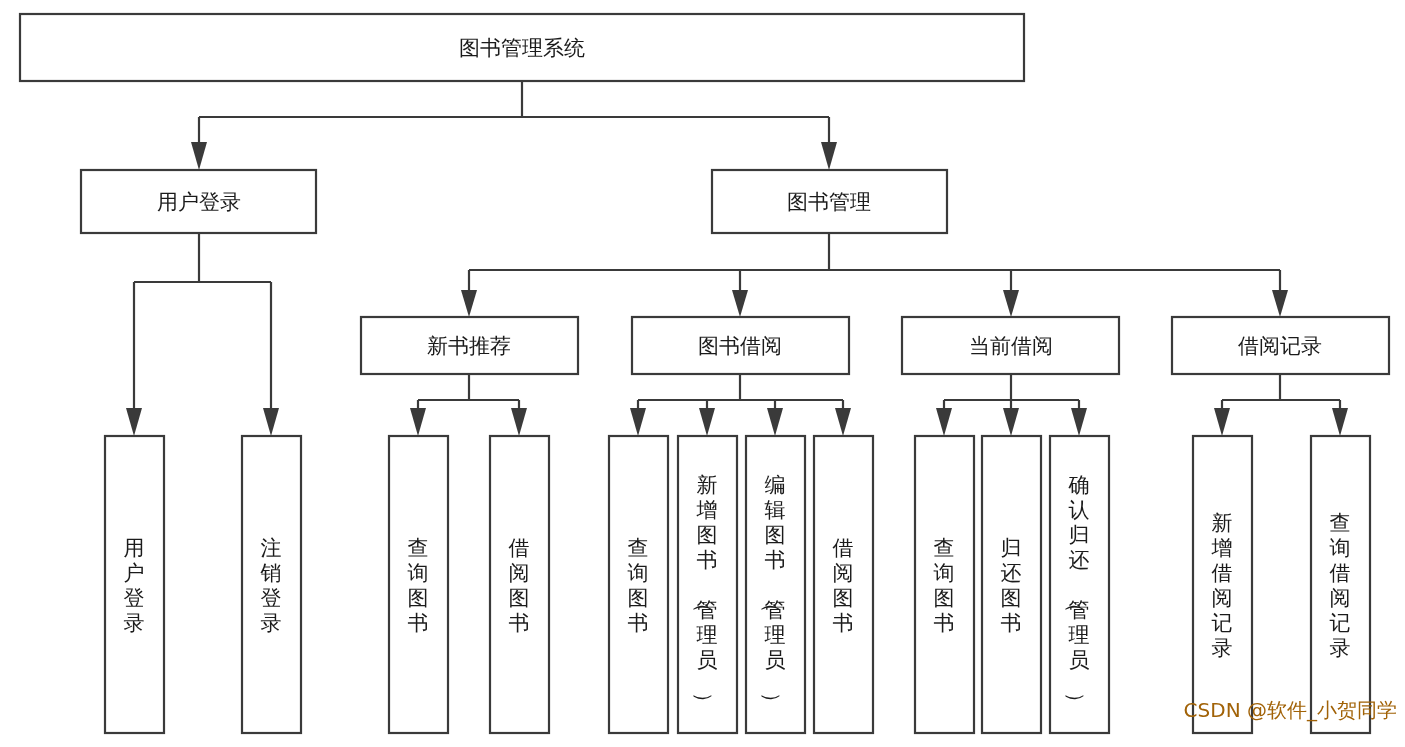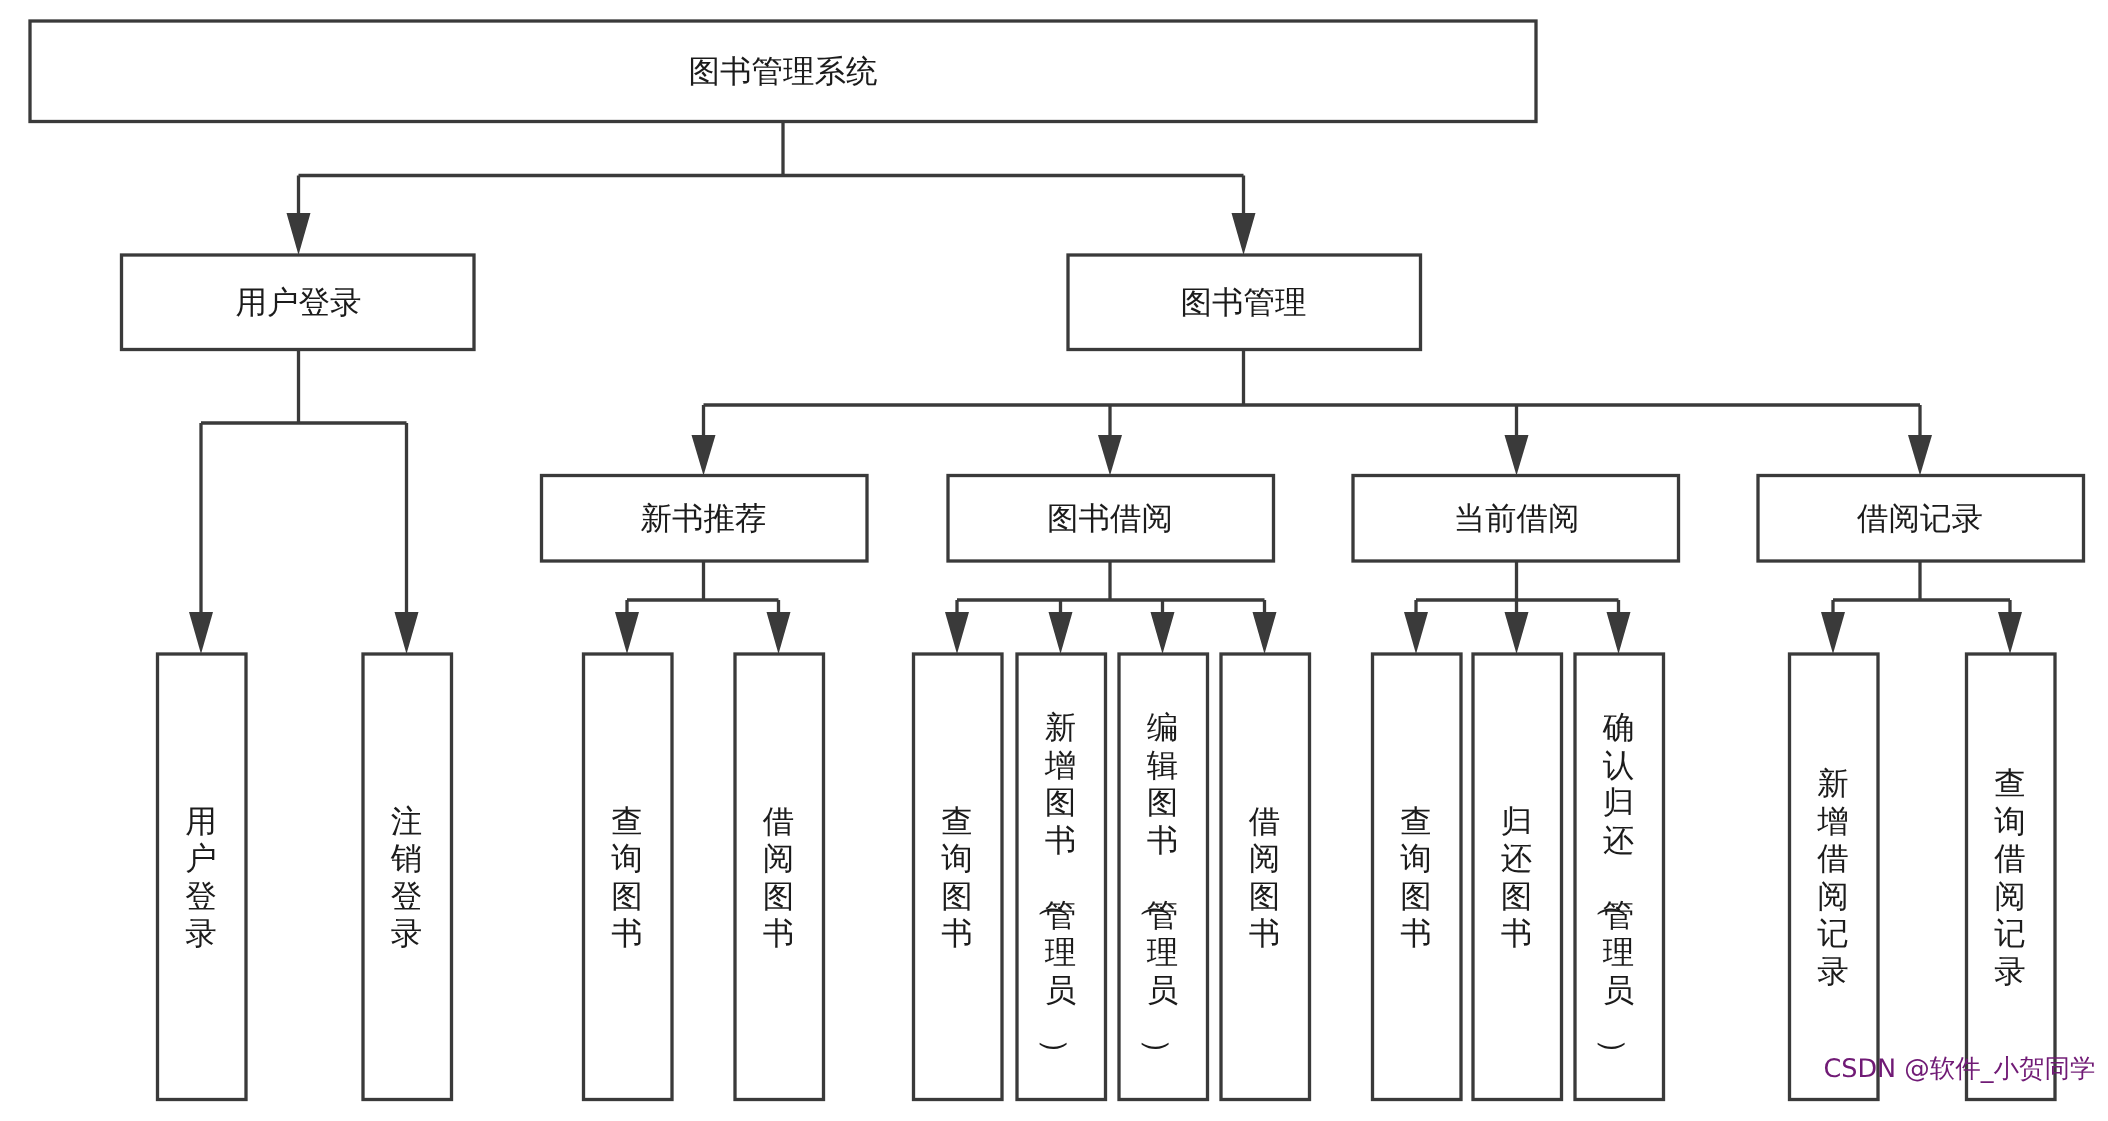--- a/index.html
+++ b/index.html
@@ -51,22 +51,22 @@
   .leaf-label {
     fill: #1b1b1b;
     font-family: "DejaVu Sans", "Liberation Sans", sans-serif;
     font-size: 21px;
     text-anchor: middle;
   }
   .watermark {
     position: absolute;
     right: 8px;
     bottom: 6px;
-    color: #701a75;
-    font-size: 17px;
+    color: #a16207;
+    font-size: 20px;
     font-family: "DejaVu Sans", "Liberation Sans", sans-serif;
     white-space: nowrap;
     user-select: none;
   }
 </style>
 </head>
 <body>
 
 <div id="diagram-root">
 

